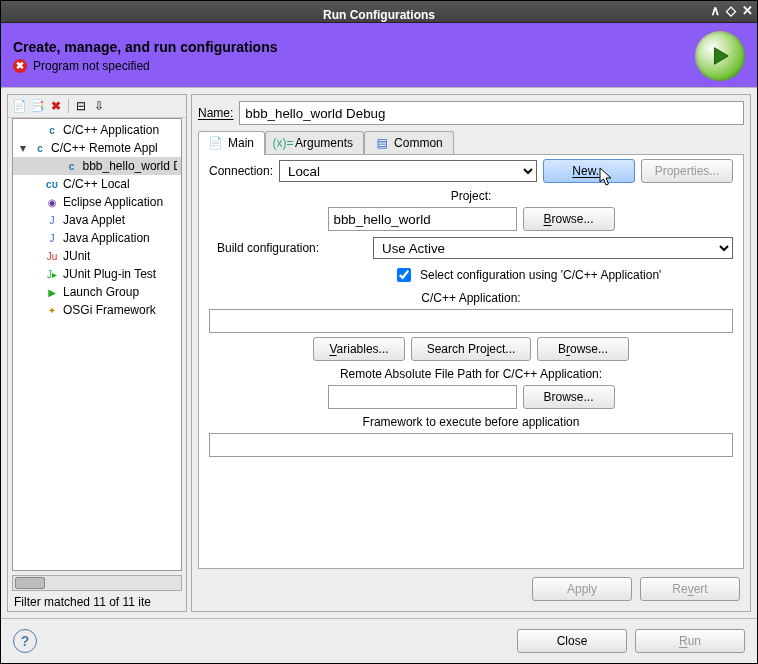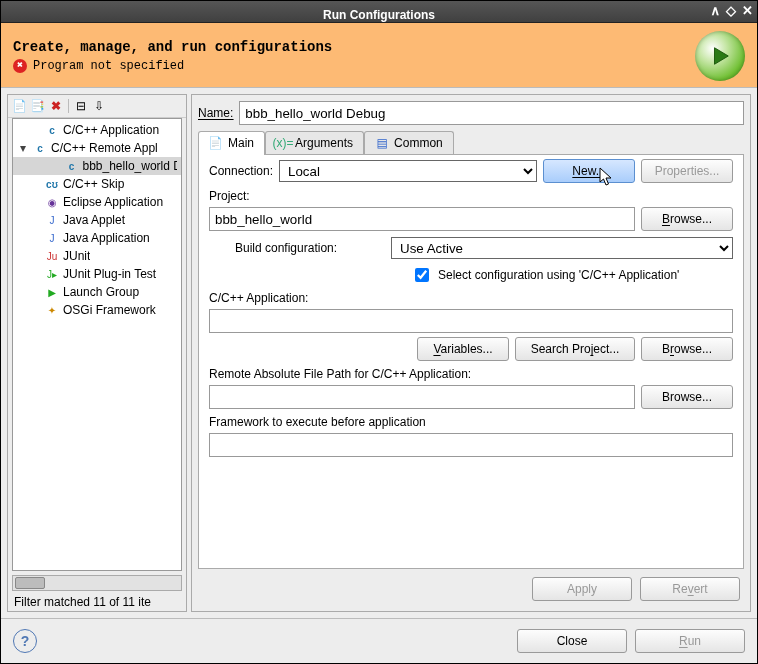--- a/index.html
+++ b/index.html
@@ -32,27 +32,26 @@
   }
   .titlebar .win-controls {
     position: absolute;
     right: 4px;
     top: 2px;
     display: flex;
     gap: 6px;
     font-size: 13px;
   }
   .header {
-    background: #fdba74;
+    background: #8b5cf6;
     padding: 8px 12px 6px 12px;
     display: flex;
     align-items: center;
     justify-content: space-between;
     border-bottom: 1px solid #bbb;
-    font-family: Liberation Mono, monospace;
   }
   .header-left { display:flex; flex-direction:column; gap:4px; }
   .header h1 { margin:0; font-size:14px; font-weight:bold; }
   .header .err { display:flex; align-items:center; gap:6px; color:#000; font-size:12px; }
   .err-icon { width:14px; height:14px; border-radius:50%; background:#d22; color:#fff; font-weight:bold; display:flex; align-items:center; justify-content:center; font-size:10px; line-height:14px; }
   .run-icon {
     width:50px; height:50px; border-radius:50%;
     background: radial-gradient(circle at 35% 35%, #fff, #c6e6a6 30%, #6fbf32 70%, #3f8f1f);
     display:flex; align-items:center; justify-content:center;
     box-shadow: inset 0 0 4px rgba(0,0,0,.3);
@@ -111,25 +110,25 @@
   select.combo { flex:1; border:1px solid #666; background:#fff; height:22px; padding:1px 4px;}
   .btn {
     min-width:92px; height:24px; padding:2px 10px;
     background:linear-gradient(#fdfdfd,#e5e5e5);
     border:1px solid #9a9a9a; border-radius:3px;
     font-size:12px; color:#000;
   }
   .btn.disabled { color:#999; }
   .btn.highlight { background:linear-gradient(#d6e7ff,#a9cdfb); border-color:#5b8fd0;}
   .text-input { width:100%; padding:3px 5px; border:1px solid #999; background:#fff; height:24px;}
-  .sub { margin-left:26px;}
+  .sub { margin-left:8px;}
   .row-right { display:flex; justify-content:flex-end; gap:6px;}
   .chk { display:flex; align-items:center; gap:6px;}
   .chk input { width:14px; height:14px;}
-  .col { display:flex; flex-direction:column; gap:4px;}
+  .col { display:flex; flex-direction:column; gap:4px;align-items:center;}
 
   .apply-row { display:flex; justify-content:flex-end; gap:8px; padding:8px 4px 4px 4px;}
   .bottom-bar { border-top:1px solid #bbb; padding:10px 12px; display:flex; align-items:center; justify-content:space-between; background:#ededed;}
   .help-icon { width:24px; height:24px; border:1.5px solid #5078b4; border-radius:50%; color:#5078b4; display:flex; align-items:center; justify-content:center; font-weight:bold; font-size:14px;}
   .bottom-btns { display:flex; gap:8px;}
   .und { text-decoration:underline; text-decoration-thickness:1px; text-underline-offset:2px;}
   .cursor {
     position:absolute; width:16px; height:22px; pointer-events:none;
   }
 </style>
@@ -185,21 +184,21 @@
             <span class="item-label">C/C++ Remote Appl</span>
           </div>
           <div class="tree-item indent2 selected">
             <span class="exp"></span>
             <span class="tree-icon" style="color:#27a;font-weight:bold">c</span>
             <span class="item-label">bbb_hello_world D</span>
           </div>
           <div class="tree-item" style="padding-left: 18px;">
             <span class="exp"></span>
             <span class="tree-icon" style="color:#27a;font-weight:bold">cʊ</span>
-            <span class="item-label">C/C++ Skip</span>
+            <span class="item-label">C/C++ Local</span>
           </div>
           <div class="tree-item" style="padding-left: 18px;">
             <span class="exp"></span>
             <span class="tree-icon" style="color:#639">◉</span>
             <span class="item-label">Eclipse Application</span>
           </div>
           <div class="tree-item" style="padding-left: 18px;">
             <span class="exp"></span>
             <span class="tree-icon" style="color:#36c">J</span>
             <span class="item-label">Java Applet</span>

